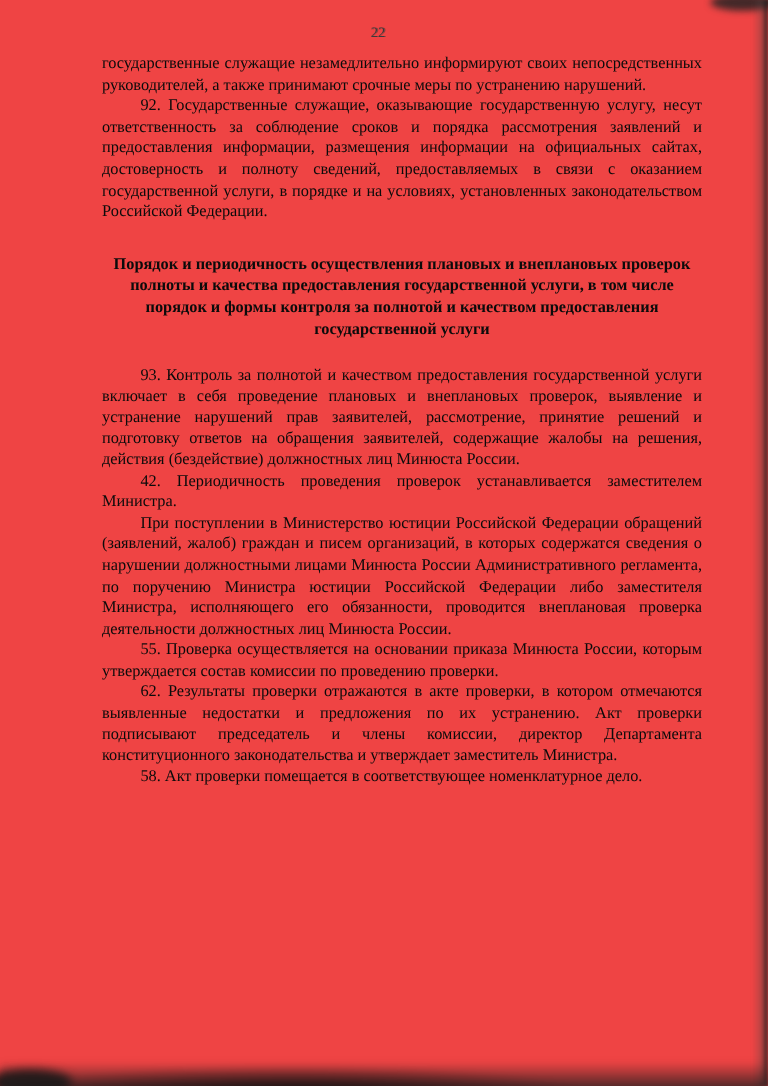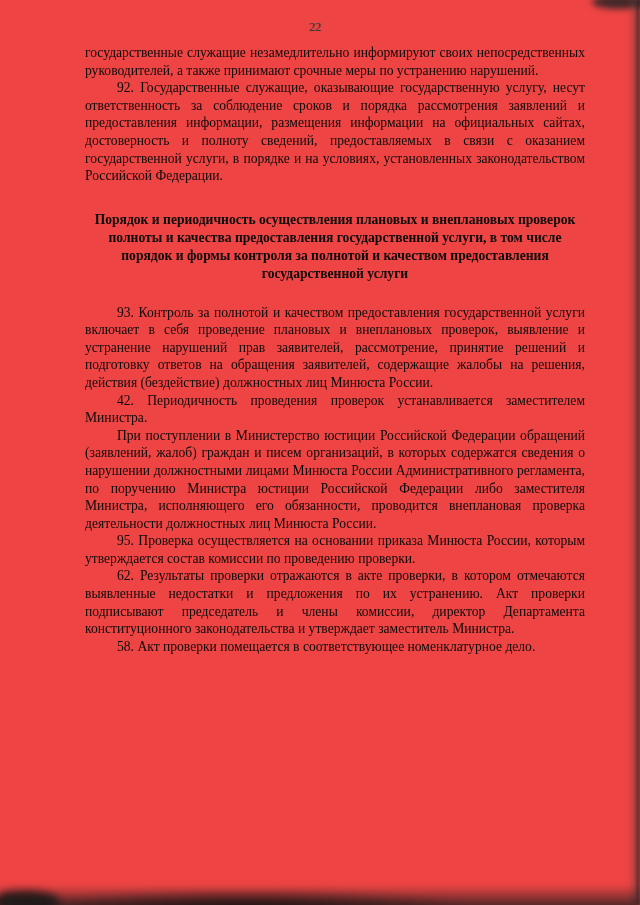--- a/index.html
+++ b/index.html
@@ -94,21 +94,21 @@
     <p>92. Государственные служащие, оказывающие государственную услугу, несут ответственность за соблюдение сроков и порядка рассмотрения заявлений и предоставления информации, размещения информации на официальных сайтах, достоверность и полноту сведений, предоставляемых в связи с оказанием государственной услуги, в порядке и на условиях, установленных законодательством Российской Федерации.</p>
 
     <div class="heading">Порядок и периодичность осуществления плановых и внеплановых проверок полноты и качества предоставления государственной услуги, в том числе порядок и формы контроля за полнотой и качеством предоставления государственной услуги</div>
 
     <p>93. Контроль за полнотой и качеством предоставления государственной услуги включает в себя проведение плановых и внеплановых проверок, выявление и устранение нарушений прав заявителей, рассмотрение, принятие решений и подготовку ответов на обращения заявителей, содержащие жалобы на решения, действия (бездействие) должностных лиц Минюста России.</p>
 
     <p>42. Периодичность проведения проверок устанавливается заместителем Министра.</p>
 
     <p>При поступлении в Министерство юстиции Российской Федерации обращений (заявлений, жалоб) граждан и писем организаций, в которых содержатся сведения о нарушении должностными лицами Минюста России Административного регламента, по поручению Министра юстиции Российской Федерации либо заместителя Министра, исполняющего его обязанности, проводится внеплановая проверка деятельности должностных лиц Минюста России.</p>
 
-    <p>95. Проверка осуществляется на основании приказа Минюста России, которым утверждается состав комиссии по проведению проверки.</p>
+    <p>55. Проверка осуществляется на основании приказа Минюста России, которым утверждается состав комиссии по проведению проверки.</p>
 
     <p>62. Результаты проверки отражаются в акте проверки, в котором отмечаются выявленные недостатки и предложения по их устранению. Акт проверки подписывают председатель и члены комиссии, директор Департамента конституционного законодательства и утверждает заместитель Министра.</p>
 
     <p>58. Акт проверки помещается в соответствующее номенклатурное дело.</p>
 
   </div>
 
   <div class="scan-corner-tr"></div>
   <div class="scan-edge-right"></div>
   <div class="scan-corner-bl"></div>

